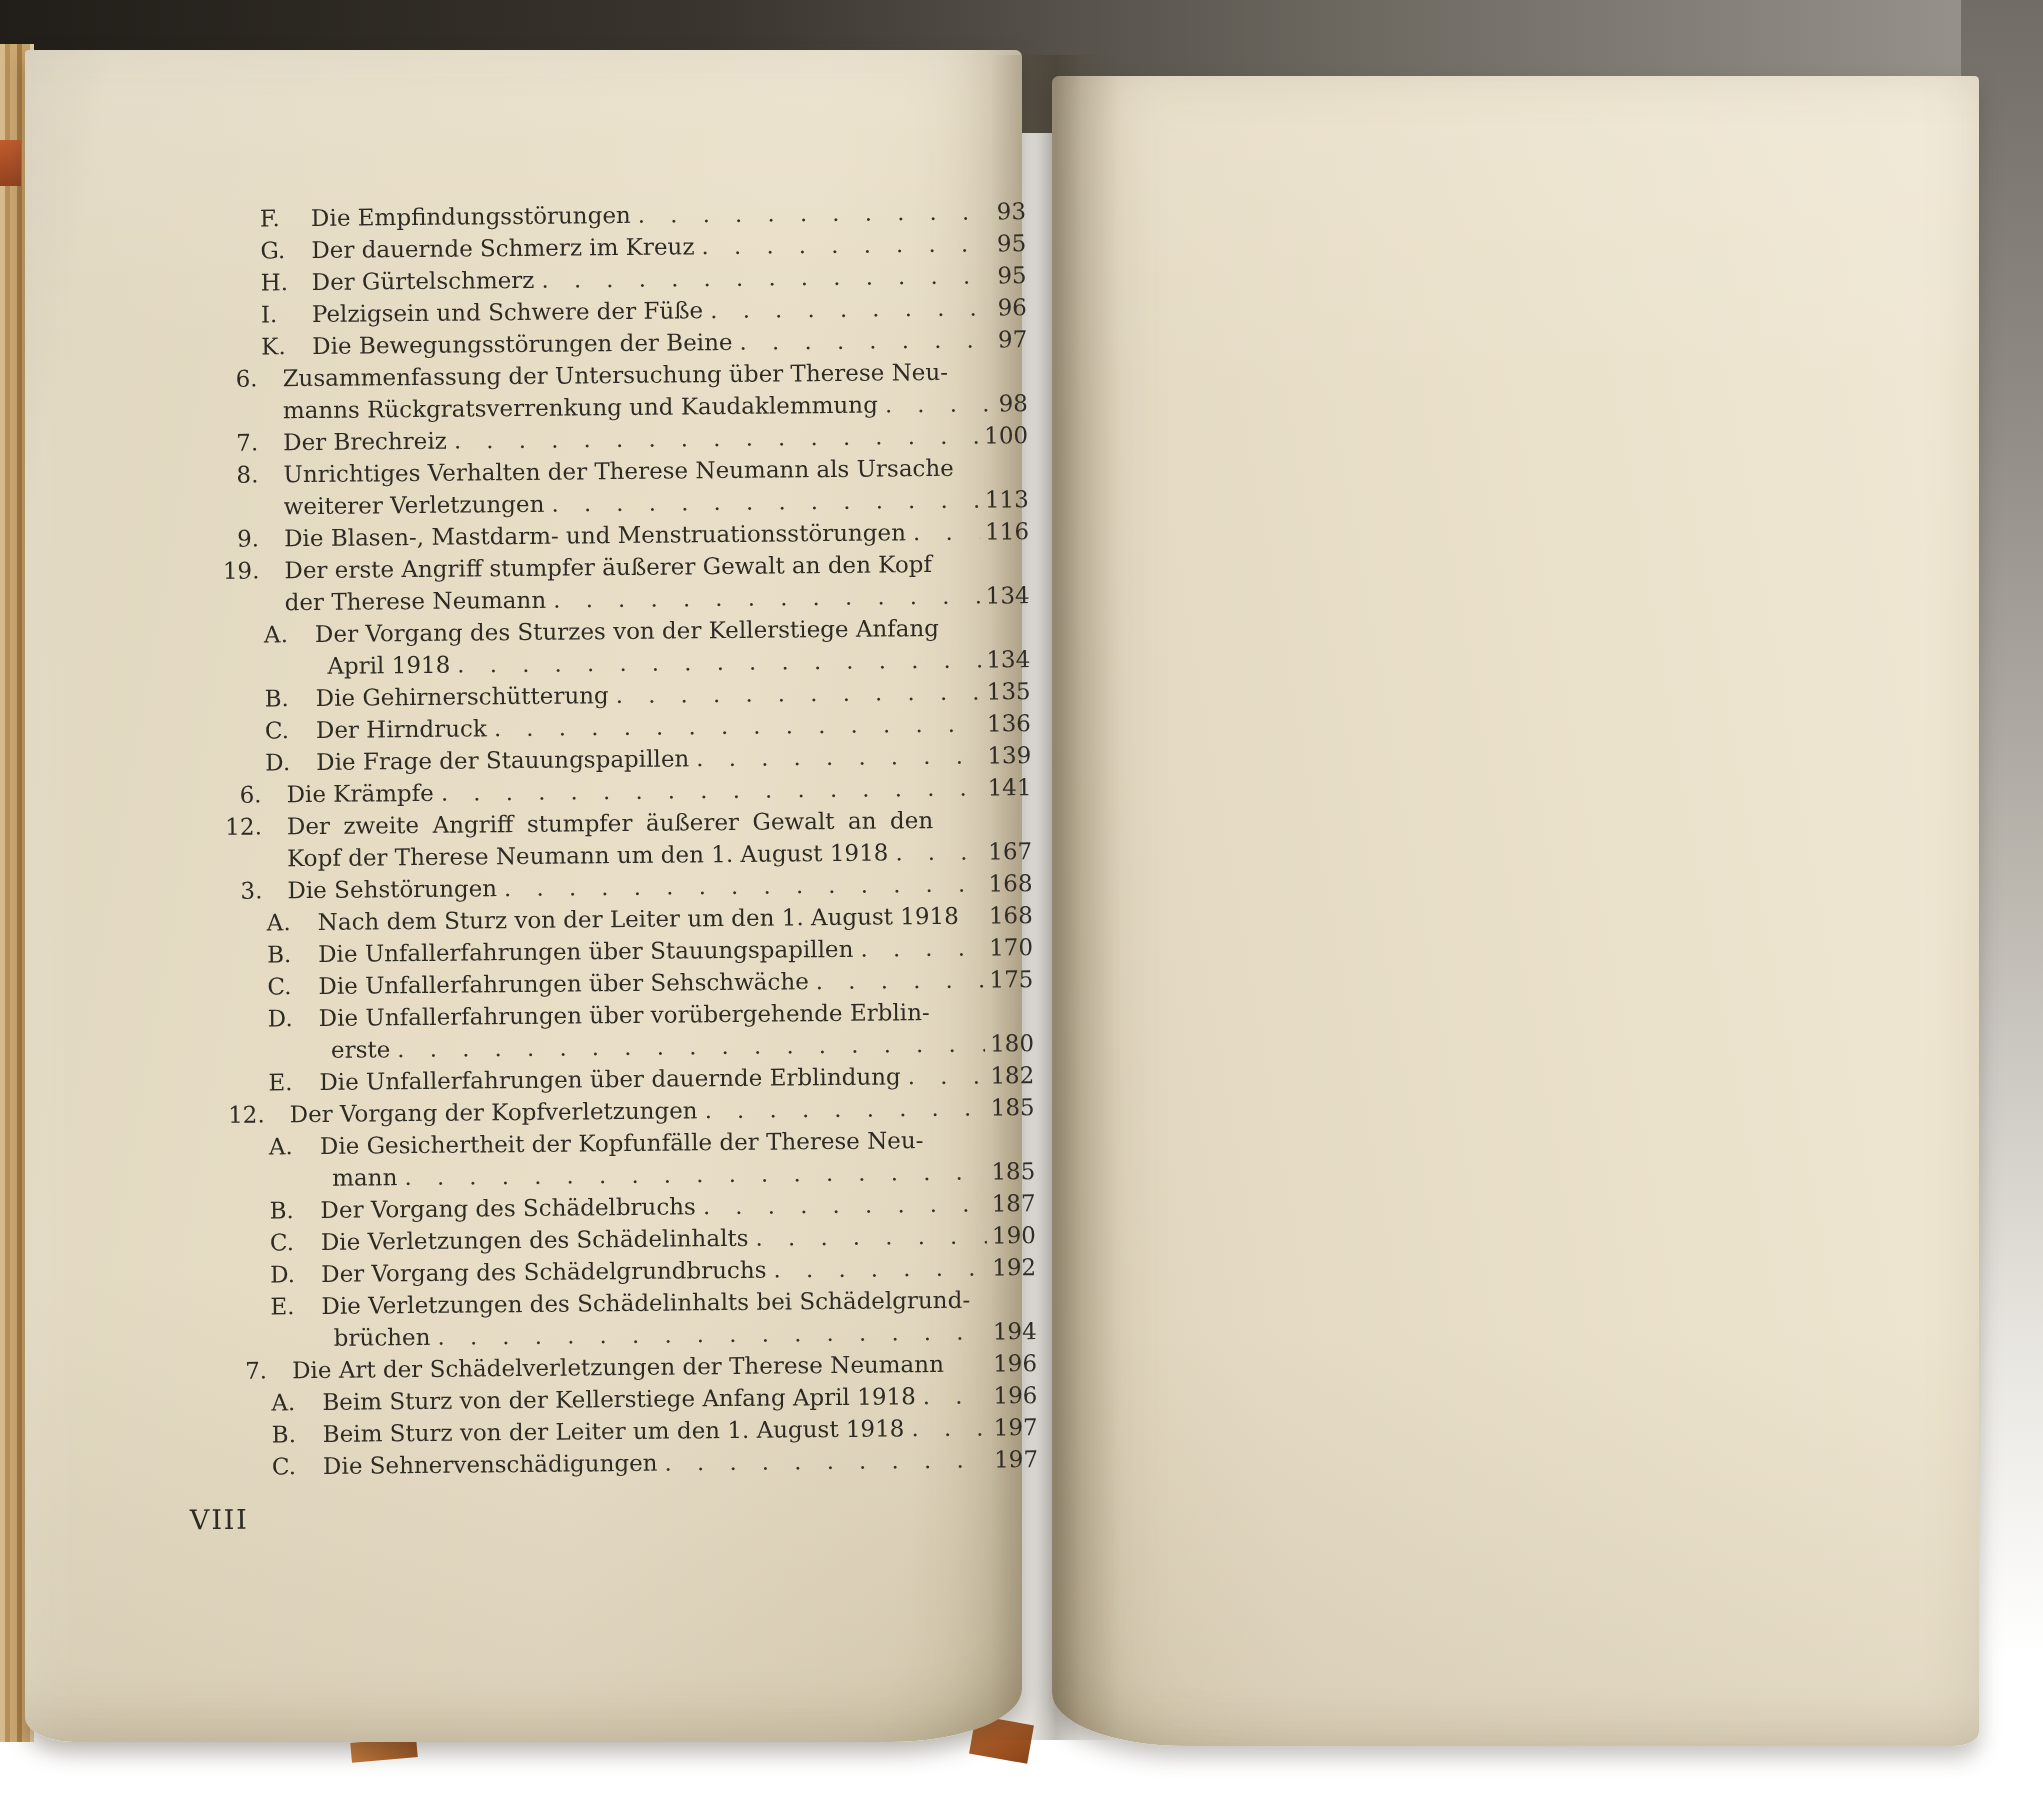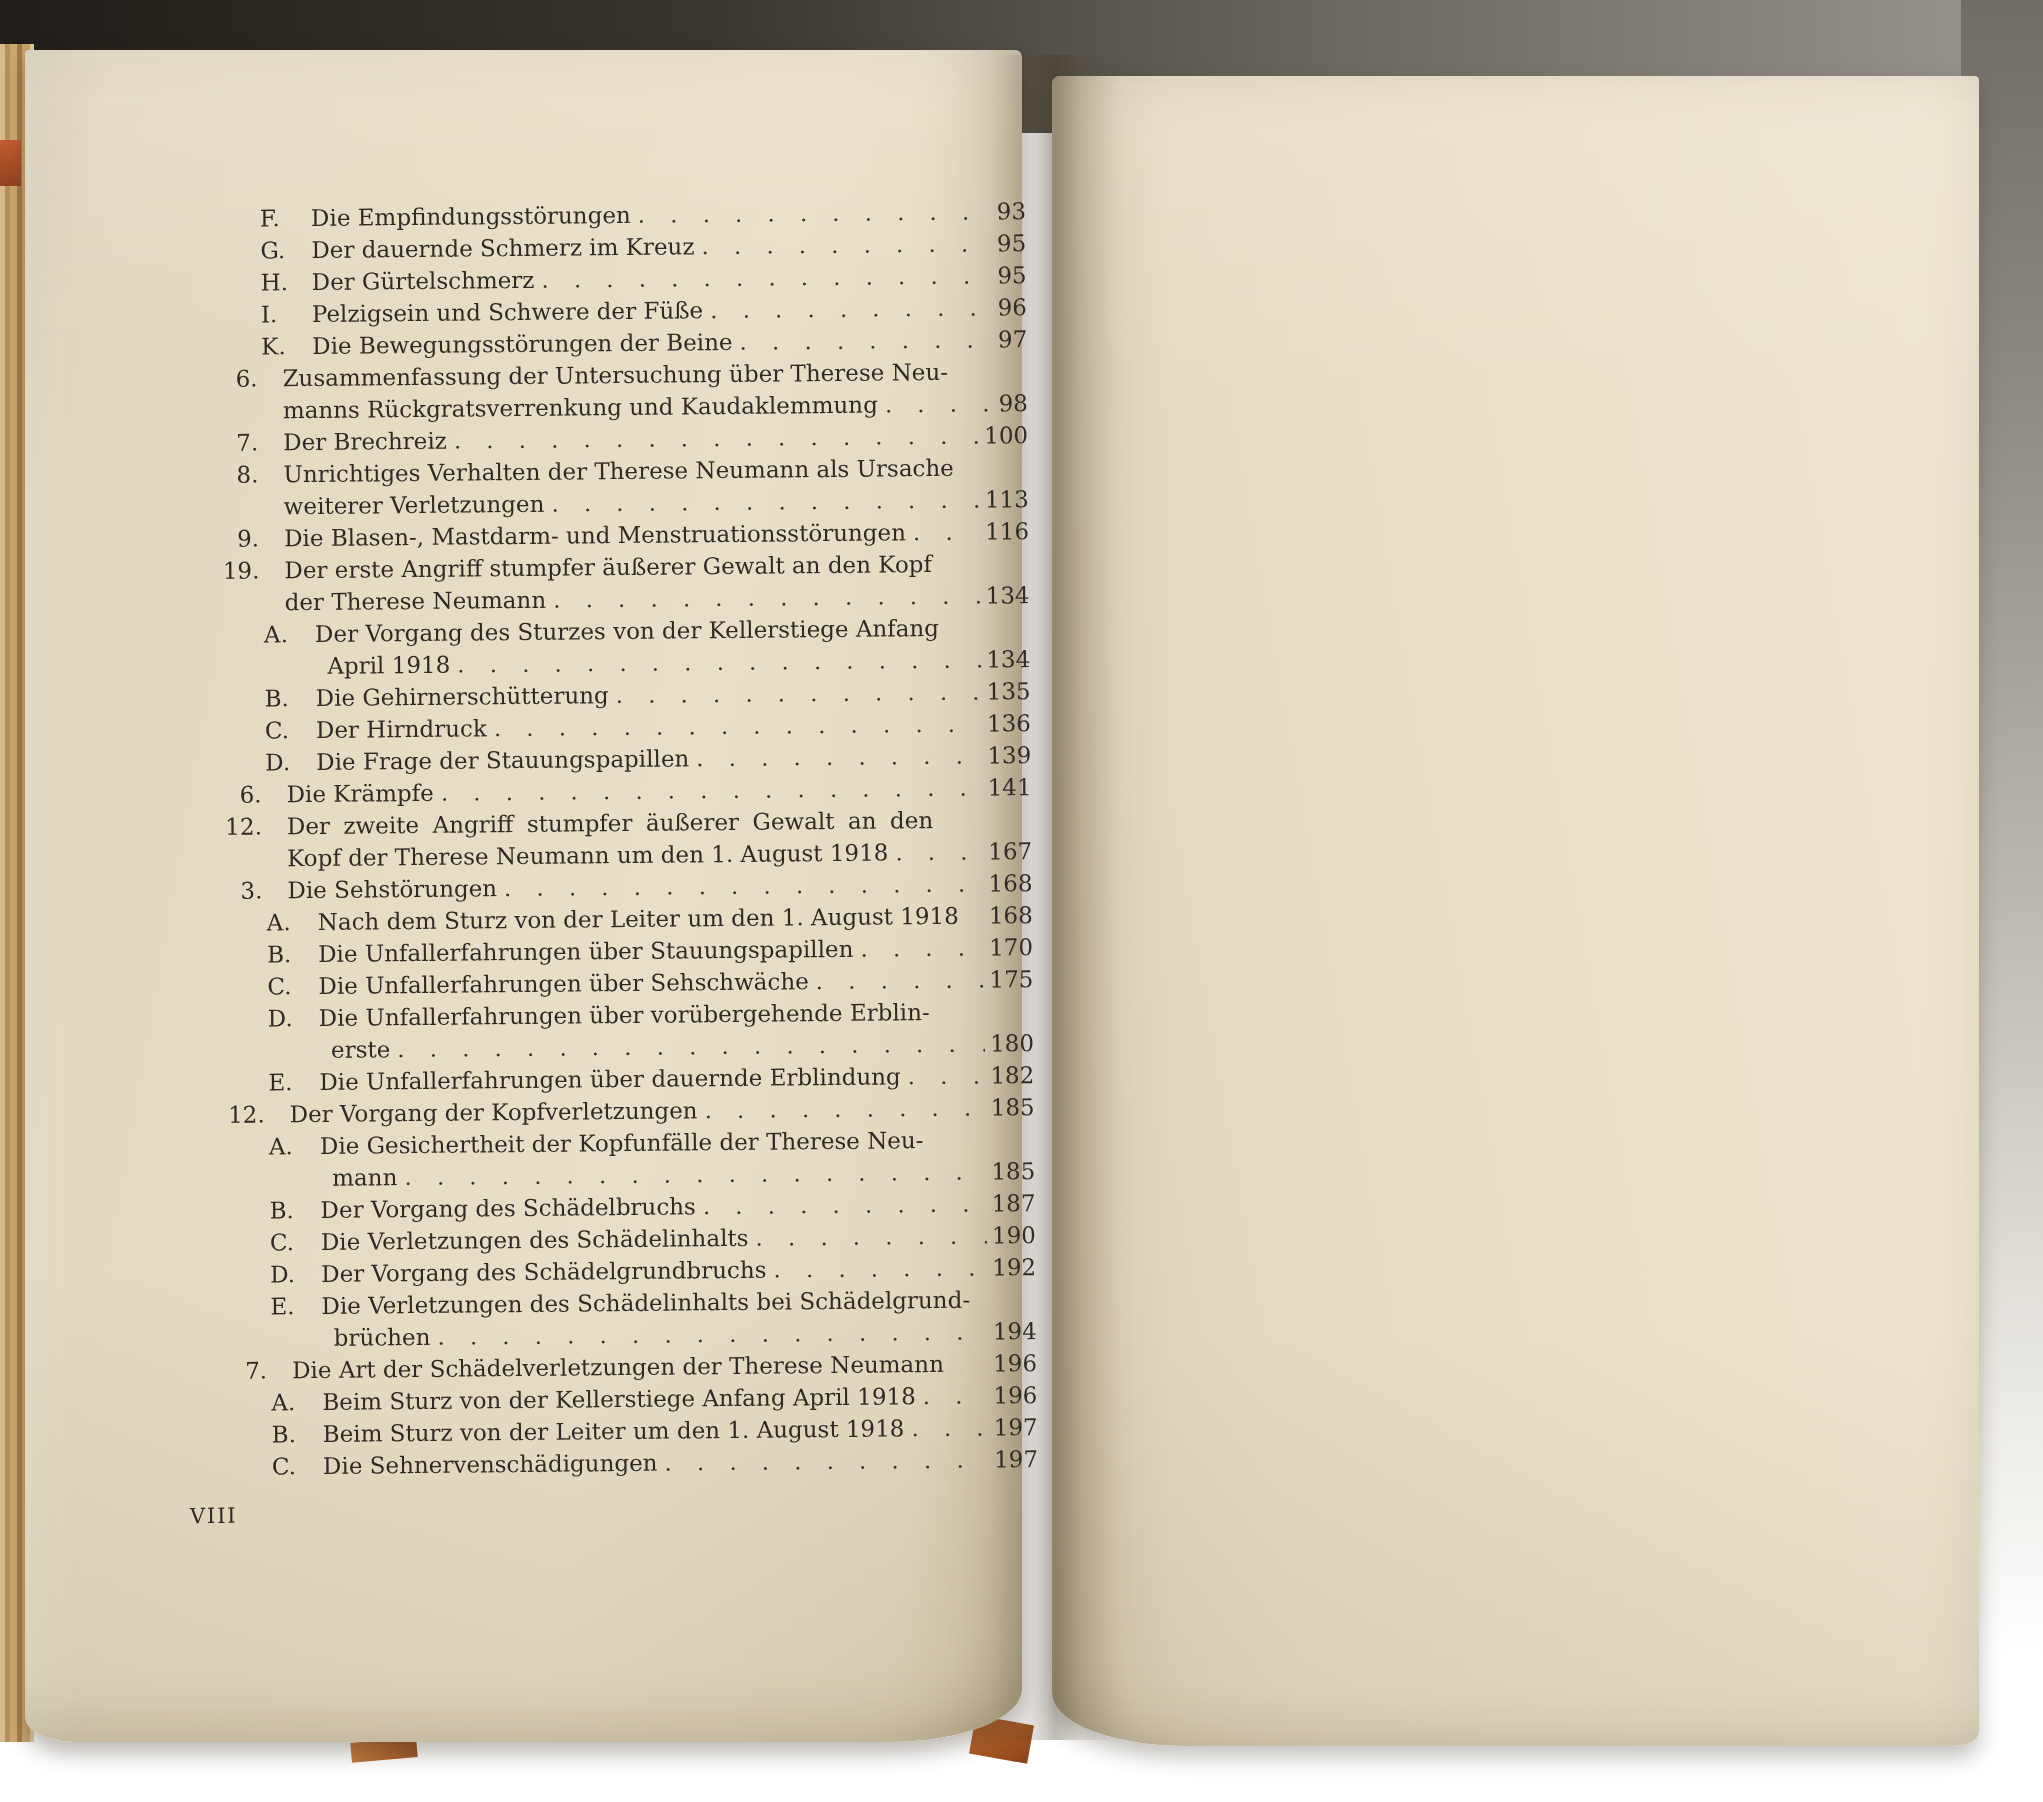--- a/index.html
+++ b/index.html
@@ -56,21 +56,21 @@
   .pg{flex:0 0 auto;text-align:right;}
   .wide{word-spacing:6.2px;}
 
   
   .i-ch .lbl{width:46px;text-align:right;margin-right:25px;}
   .i-lt{padding-left:50px;}
   .i-lt .lbl{width:51px;}
   .i-c1{padding-left:71px;}
   .i-c2{padding-left:113px;}
 
-  .footer{position:absolute;font-size:21px;letter-spacing:1.8px;}
+  .footer{position:absolute;font-size:27px;letter-spacing:1.8px;}
   .footer-left{left:165px;top:1454px;transform:rotate(-0.6deg);}
 </style>
 </head>
 <body>
 
 <div class="stage" style="--ink: #2e2b25; --paper-left: #e6dcc4; --paper-right: #ebe2cc;">
   <div class="backdrop-top"></div>
   <div class="backdrop-right"></div>
   <div class="backdrop-bottom"></div>
 

